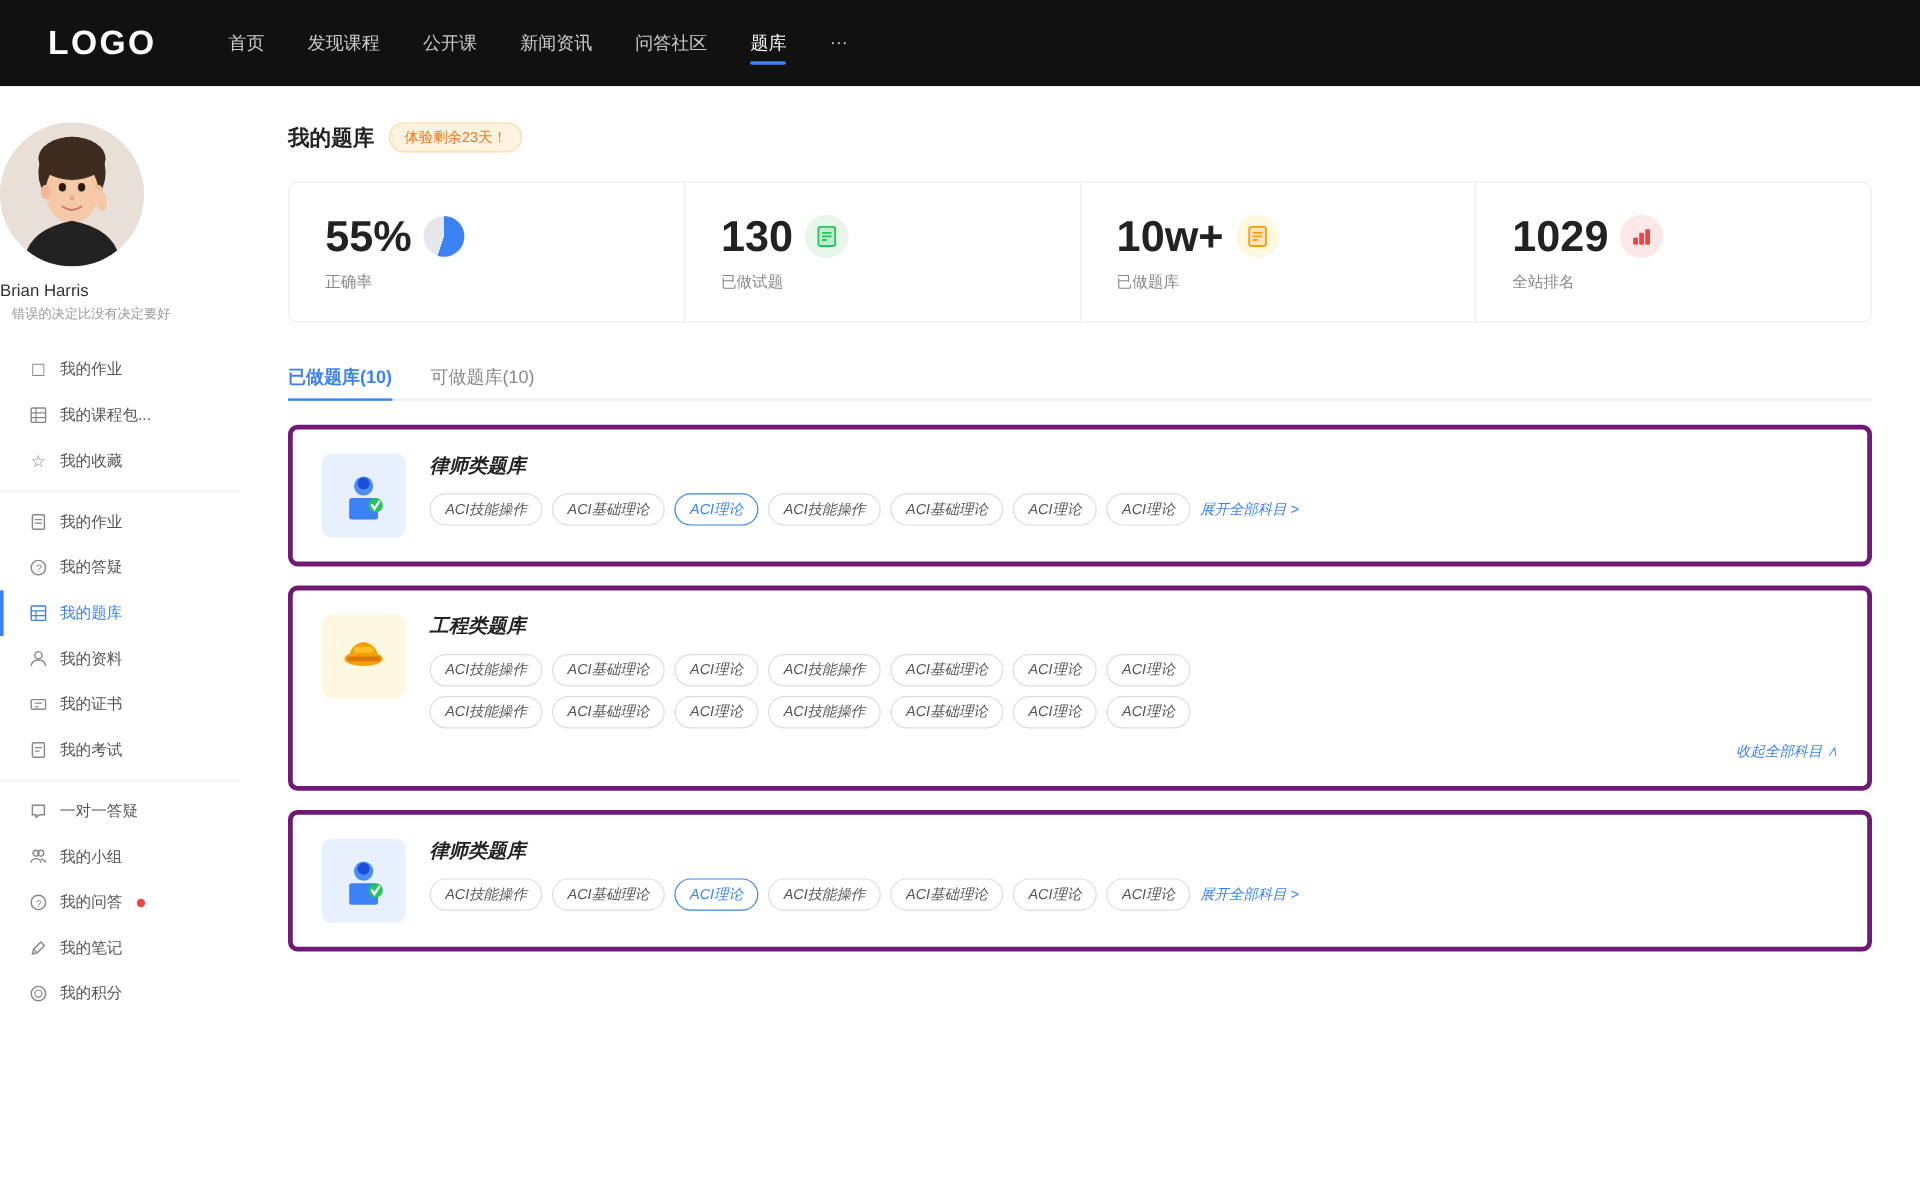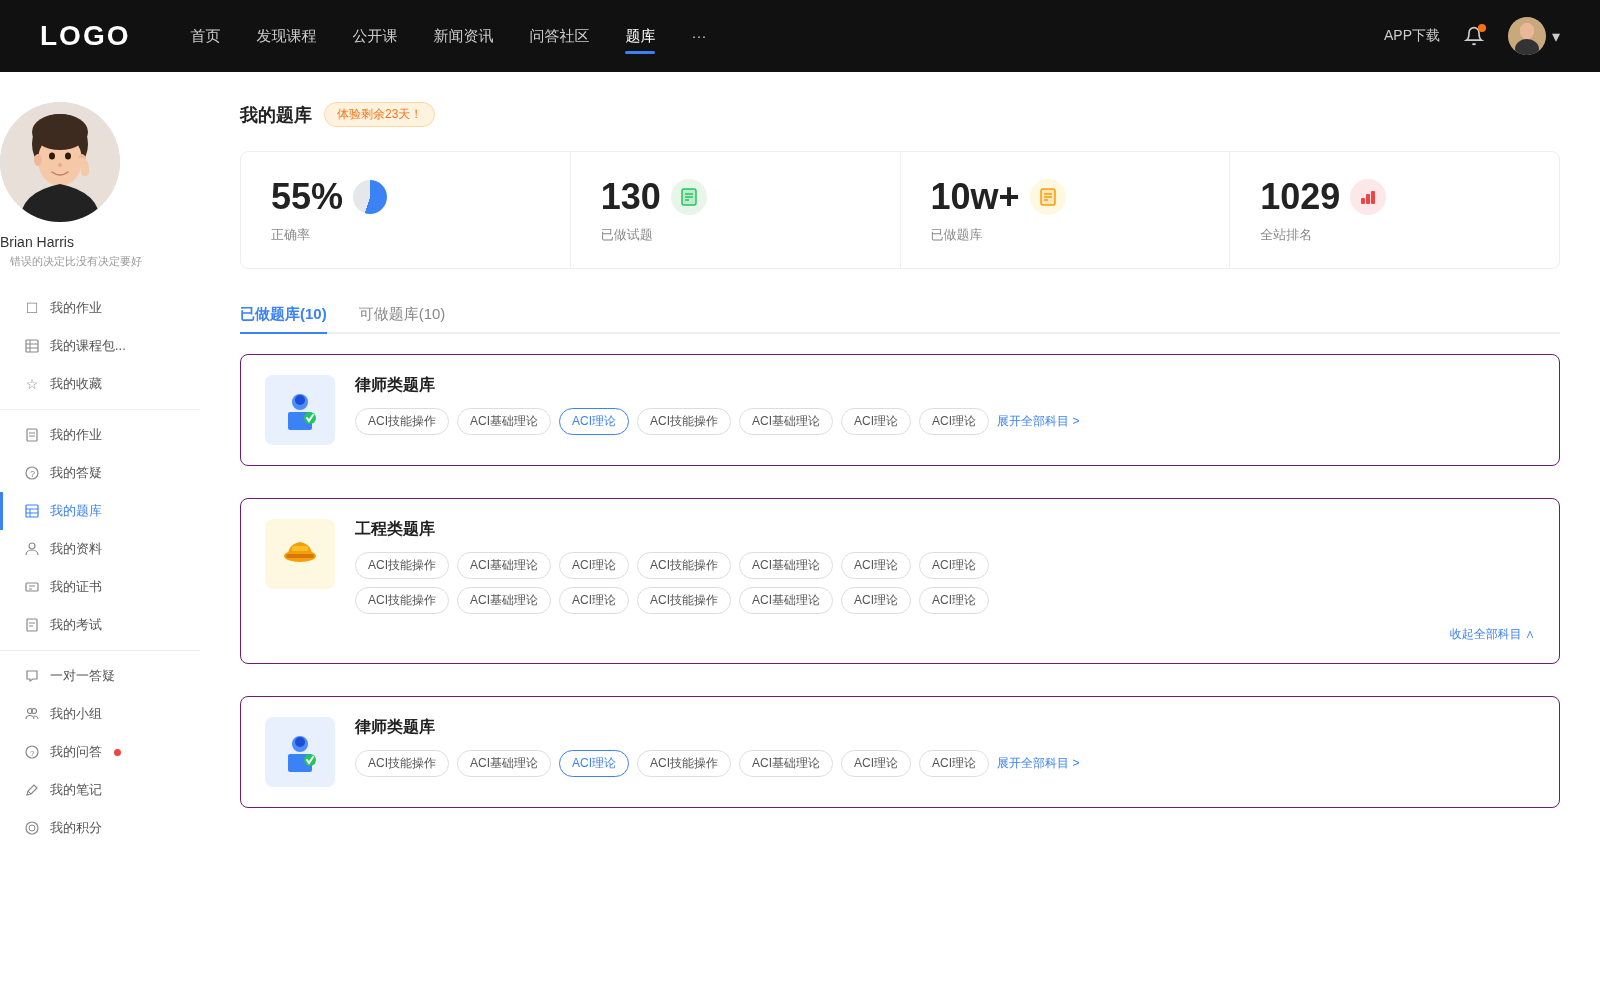--- a/index.html
+++ b/index.html
@@ -247,24 +247,25 @@
       content: '';
       position: absolute;
       bottom: -2px;
       left: 0; right: 0;
       height: 2px;
       background: #3b82f6;
     }
 
     
     .bank-card {
-      border: 1px solid #701a75;
+      border: 4px solid #701a75;
       border-radius: 8px;
-      margin-bottom: 32px;
+      margin-bottom: 16px;
       overflow: hidden;
+      font-style: italic;
     }
     .bank-card-inner {
       display: flex;
       align-items: flex-start;
       padding: 20px 24px;
       gap: 20px;
     }
     .bank-icon-wrap {
       width: 70px; height: 70px;
       background: #e8f0fe;
@@ -321,42 +322,20 @@
   <span class="navbar-logo">LOGO</span>
   <div class="navbar-links">
     <span class="navbar-link">首页</span>
     <span class="navbar-link">发现课程</span>
     <span class="navbar-link">公开课</span>
     <span class="navbar-link">新闻资讯</span>
     <span class="navbar-link">问答社区</span>
     <span class="navbar-link active">题库</span>
     <span class="navbar-link">···</span>
   </div>
-  <div class="navbar-right">
-    <span class="app-download">APP下载</span>
-    <div class="bell-icon">
-      <svg width="20" height="20" viewBox="0 0 24 24" fill="none" stroke="#ccc" stroke-width="2">
-        <path d="M18 8A6 6 0 006 8c0 7-3 9-3 9h18s-3-2-3-9"></path>
-        <path d="M13.73 21a2 2 0 01-3.46 0"></path>
-      </svg>
-      <div class="bell-dot"></div>
-    </div>
-    <div class="avatar-wrapper">
-      <div class="avatar-img">
-
-        <svg width="38" height="38" viewBox="0 0 38 38">
-          <circle cx="19" cy="19" r="19" fill="#c9a87c"></circle>
-          <ellipse cx="19" cy="14" rx="7" ry="8" fill="#f0c8a0"></ellipse>
-          <ellipse cx="19" cy="32" rx="12" ry="10" fill="#333"></ellipse>
-          <ellipse cx="19" cy="14" rx="7" ry="8" fill="#e8b898"></ellipse>
-        </svg>
-      </div>
-      <span style="color:#ccc;">▾</span>
-    </div>
-  </div>
 </nav>
 
 <div class="main-layout">
 
   <aside class="sidebar">
     <div class="profile-avatar">
       <svg width="120" height="120" viewBox="0 0 120 120">
         <circle cx="60" cy="60" r="60" fill="#e8e0d8"></circle>
 
         <ellipse cx="60" cy="42" rx="28" ry="30" fill="#3d2b1f"></ellipse>

